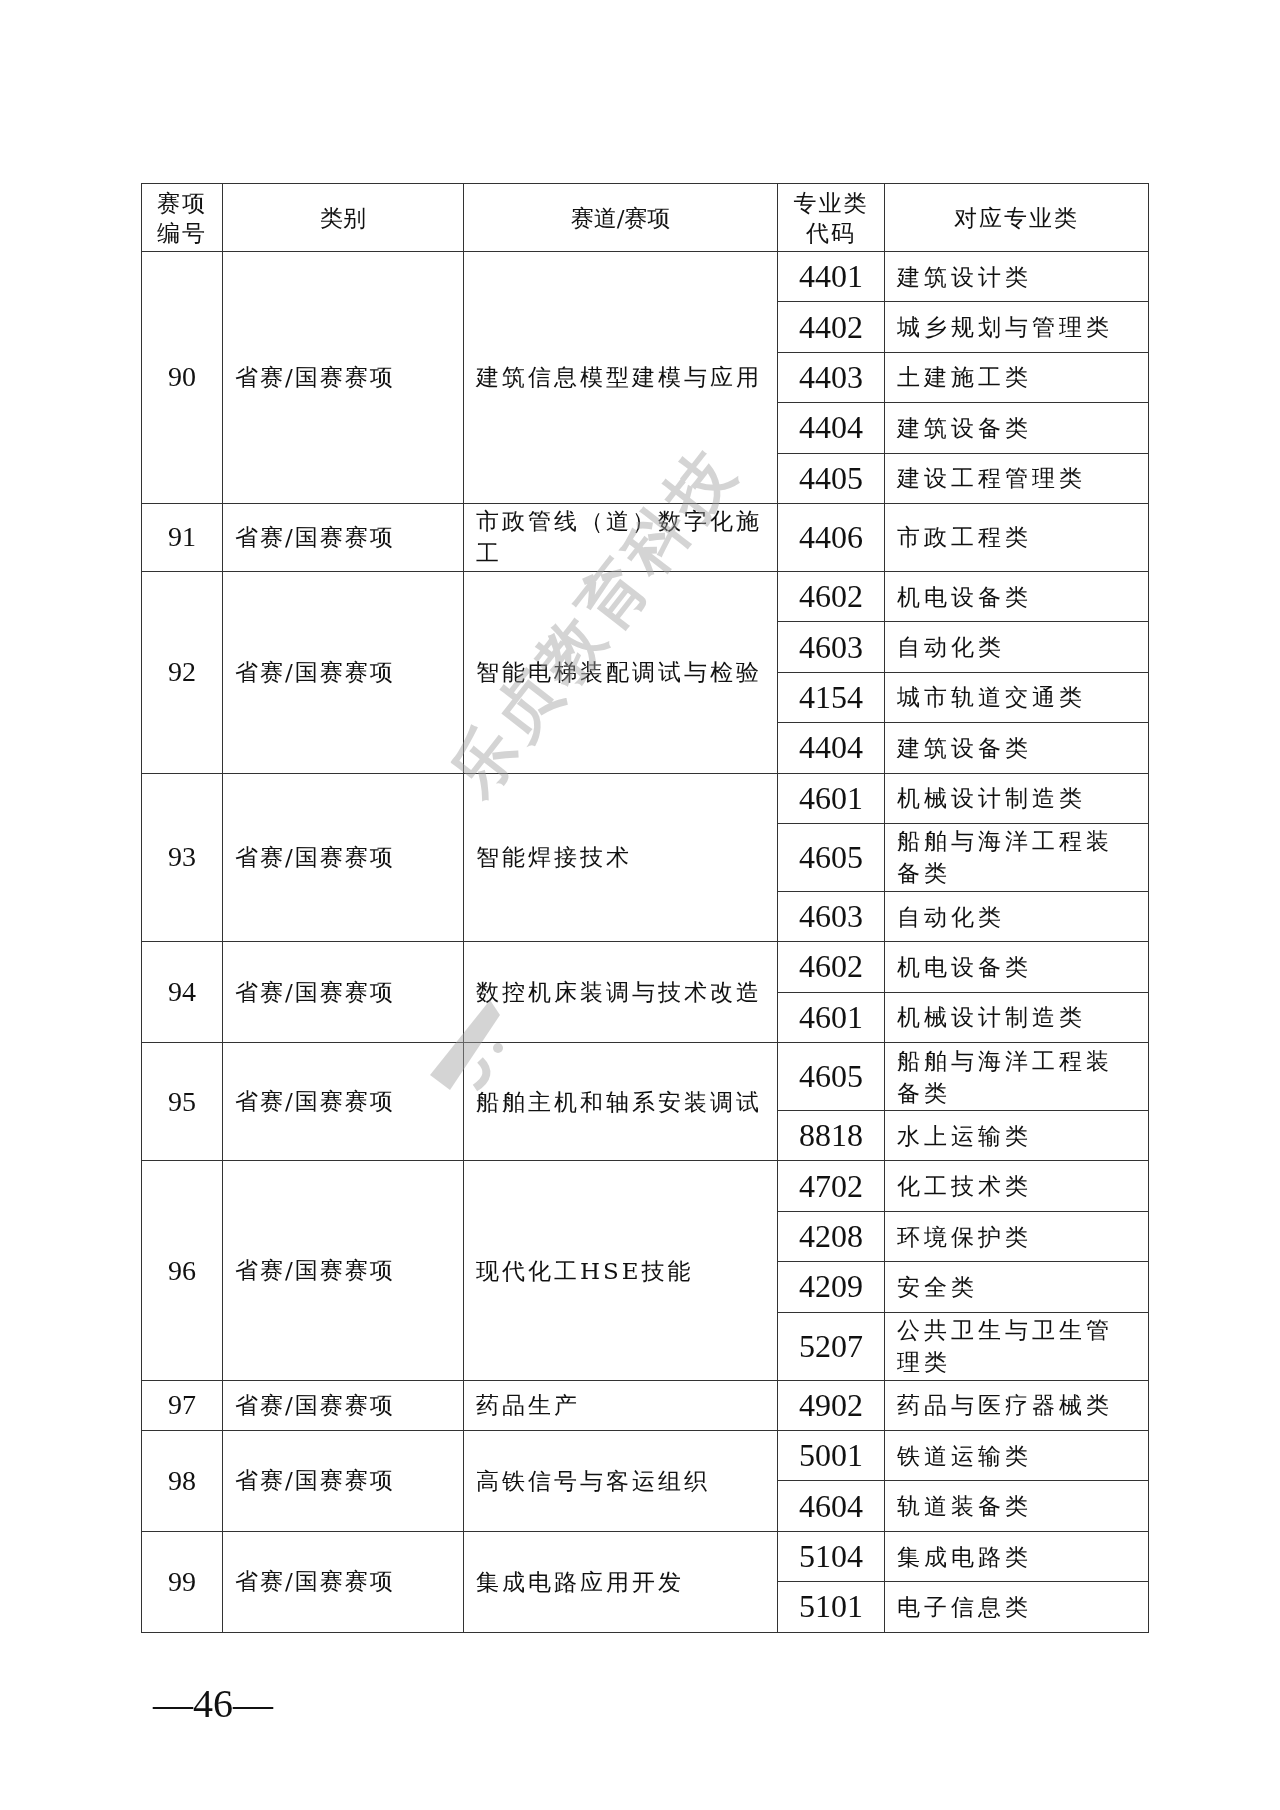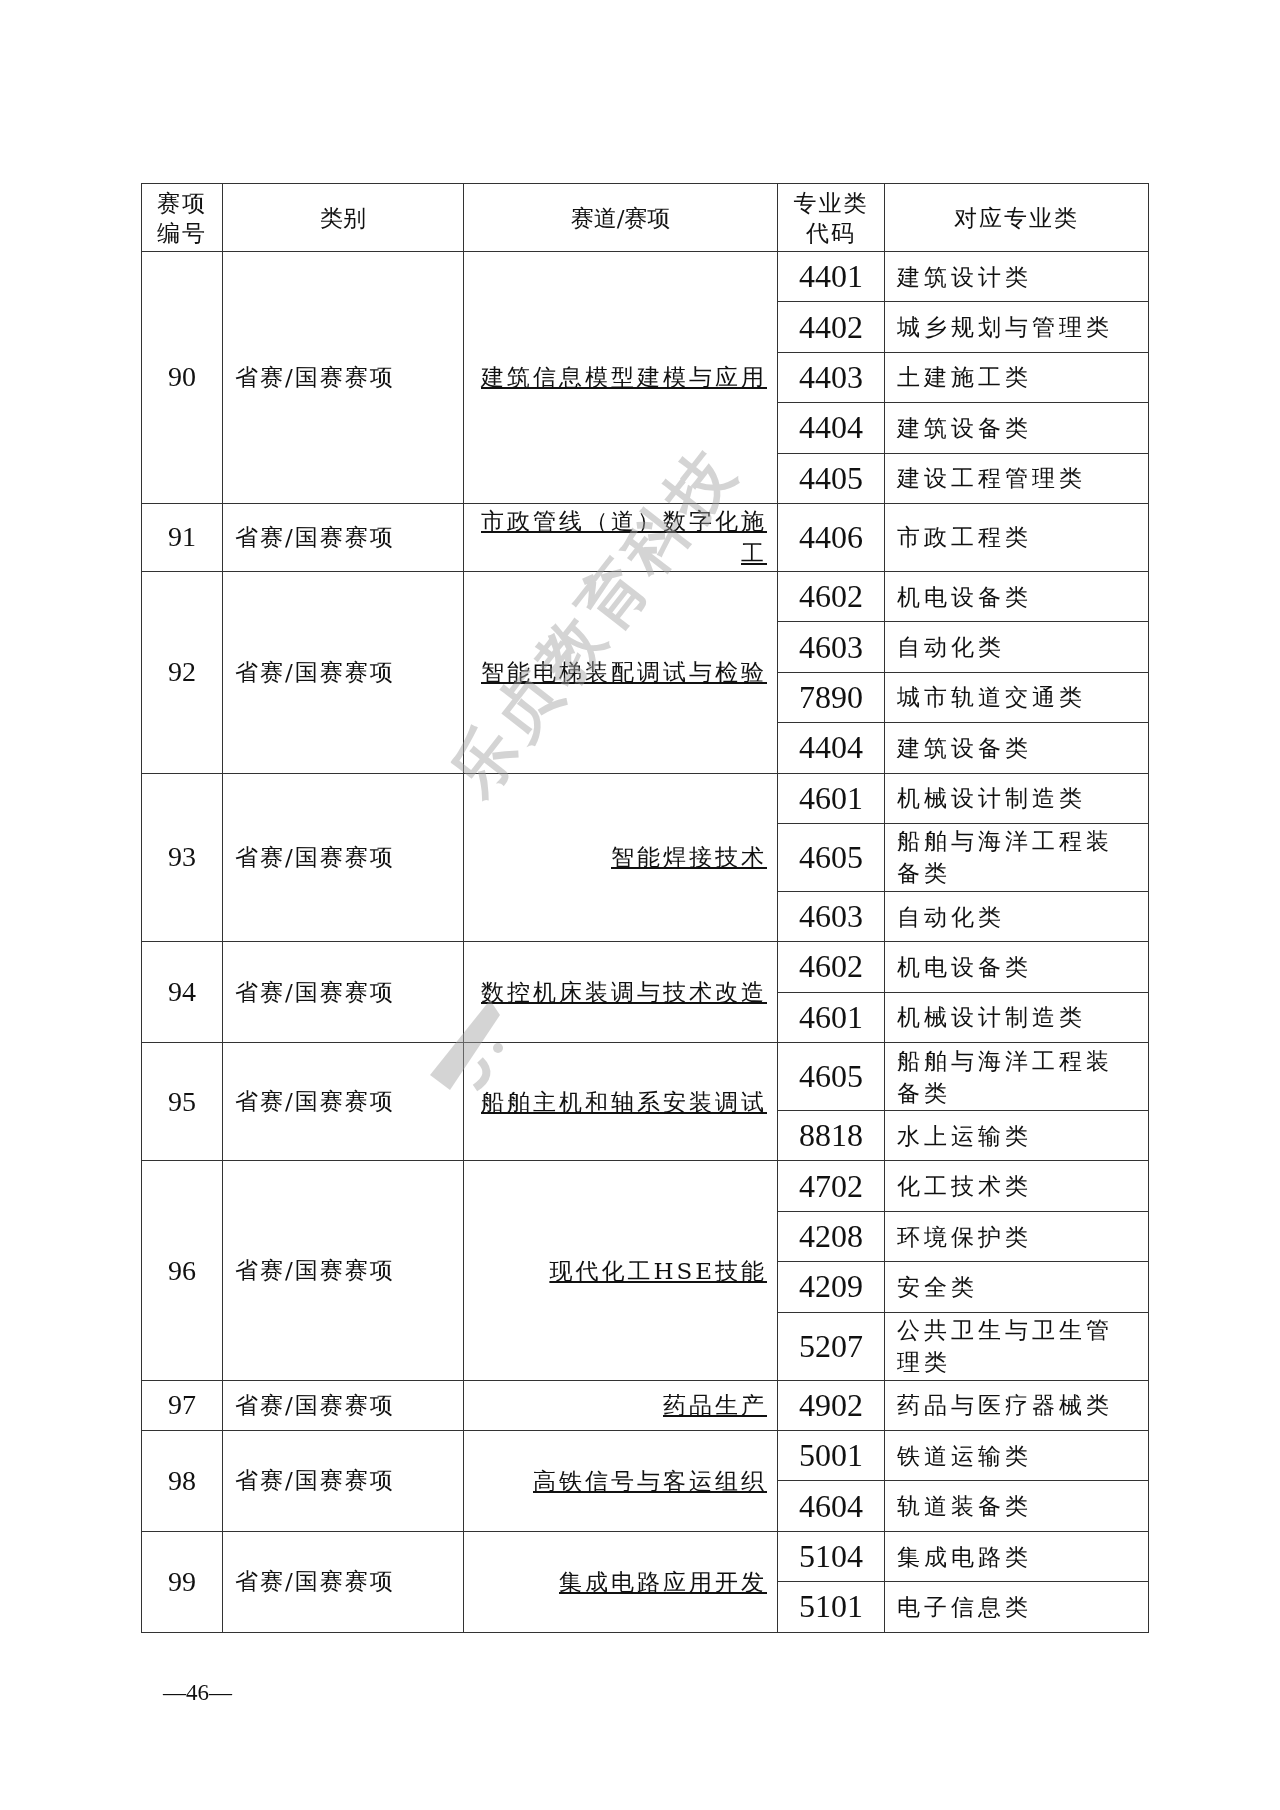--- a/index.html
+++ b/index.html
@@ -6,28 +6,28 @@
   body { width: 1280px; height: 1810px; position: relative; overflow: hidden;
          font-family: "DejaVu Serif", "Liberation Serif", serif; color: #111; }
   .page { position: absolute; left: 0; top: 0; width: 1249px; height: 1810px; }
   table.t { position: absolute; left: 141px; top: 183px; width: 1007px;
             border-collapse: collapse; table-layout: fixed; }
   table.t td, table.t th { border: 1.3px solid #333; padding: 0; vertical-align: middle; }
   th { font-weight: normal; font-size: 23px; line-height: 30px; text-align: center; }
   td { font-size: 23px; }
   .c-num { text-align: center; font-family: "Liberation Serif", serif; font-size: 28px; }
   .c-cat { text-align: left; padding-left: 12px !important; letter-spacing: 2px; }
-  .c-track { text-align: right; padding-left: 12px !important; padding-right: 10px !important; letter-spacing: 3px; line-height: 32px; text-decoration: underline; }
+  .c-track { text-align: left; padding-left: 12px !important; padding-right: 10px !important; letter-spacing: 3px; line-height: 32px; }
   .c-code { text-align: center; font-family: "Liberation Serif", serif; font-size: 32px; }
   .c-major { text-align: left; padding-left: 12px !important; padding-right: 10px !important; letter-spacing: 4px; line-height: 32px; }
   tr.h-head { height: 68px; }
   tr.h1 { height: 50.4px; }
   tr.h2 { height: 68px; }
-  .pageno { position: absolute; left: 163px; top: 1680px; font-family: "Liberation Serif", serif;
-            font-size: 23px; letter-spacing: 0; }
+  .pageno { position: absolute; left: 153px; top: 1680px; font-family: "Liberation Serif", serif;
+            font-size: 40px; letter-spacing: 0; }
   .wm { position: absolute; left: 430px; top: 760px; font-family: "DejaVu Sans", sans-serif;
         font-weight: bold; font-size: 64px; color: rgba(160,160,160,0.45);
         transform: rotate(-52deg); transform-origin: left top; white-space: nowrap;
         letter-spacing: 6px; pointer-events: none; }
   .wm-shape { position: absolute; left: 420px; top: 980px; width: 120px; height: 120px;
               pointer-events: none; }
 </style>
 </head>
 <body>
 
@@ -85,21 +85,21 @@
           <td class="c-cat" rowspan="4">省赛/国赛赛项</td>
           <td class="c-track" rowspan="4">智能电梯装配调试与检验</td>
           <td class="c-code">4602</td>
           <td class="c-major">机电设备类</td>
         </tr>
         <tr class="h1">
           <td class="c-code">4603</td>
           <td class="c-major">自动化类</td>
         </tr>
         <tr class="h1">
-          <td class="c-code">7890</td>
+          <td class="c-code">4154</td>
           <td class="c-major">城市轨道交通类</td>
         </tr>
         <tr class="h1">
           <td class="c-code">4404</td>
           <td class="c-major">建筑设备类</td>
         </tr>
         <tr class="h1">
           <td class="c-num" rowspan="3">93</td>
           <td class="c-cat" rowspan="3">省赛/国赛赛项</td>
           <td class="c-track" rowspan="3">智能焊接技术</td>

